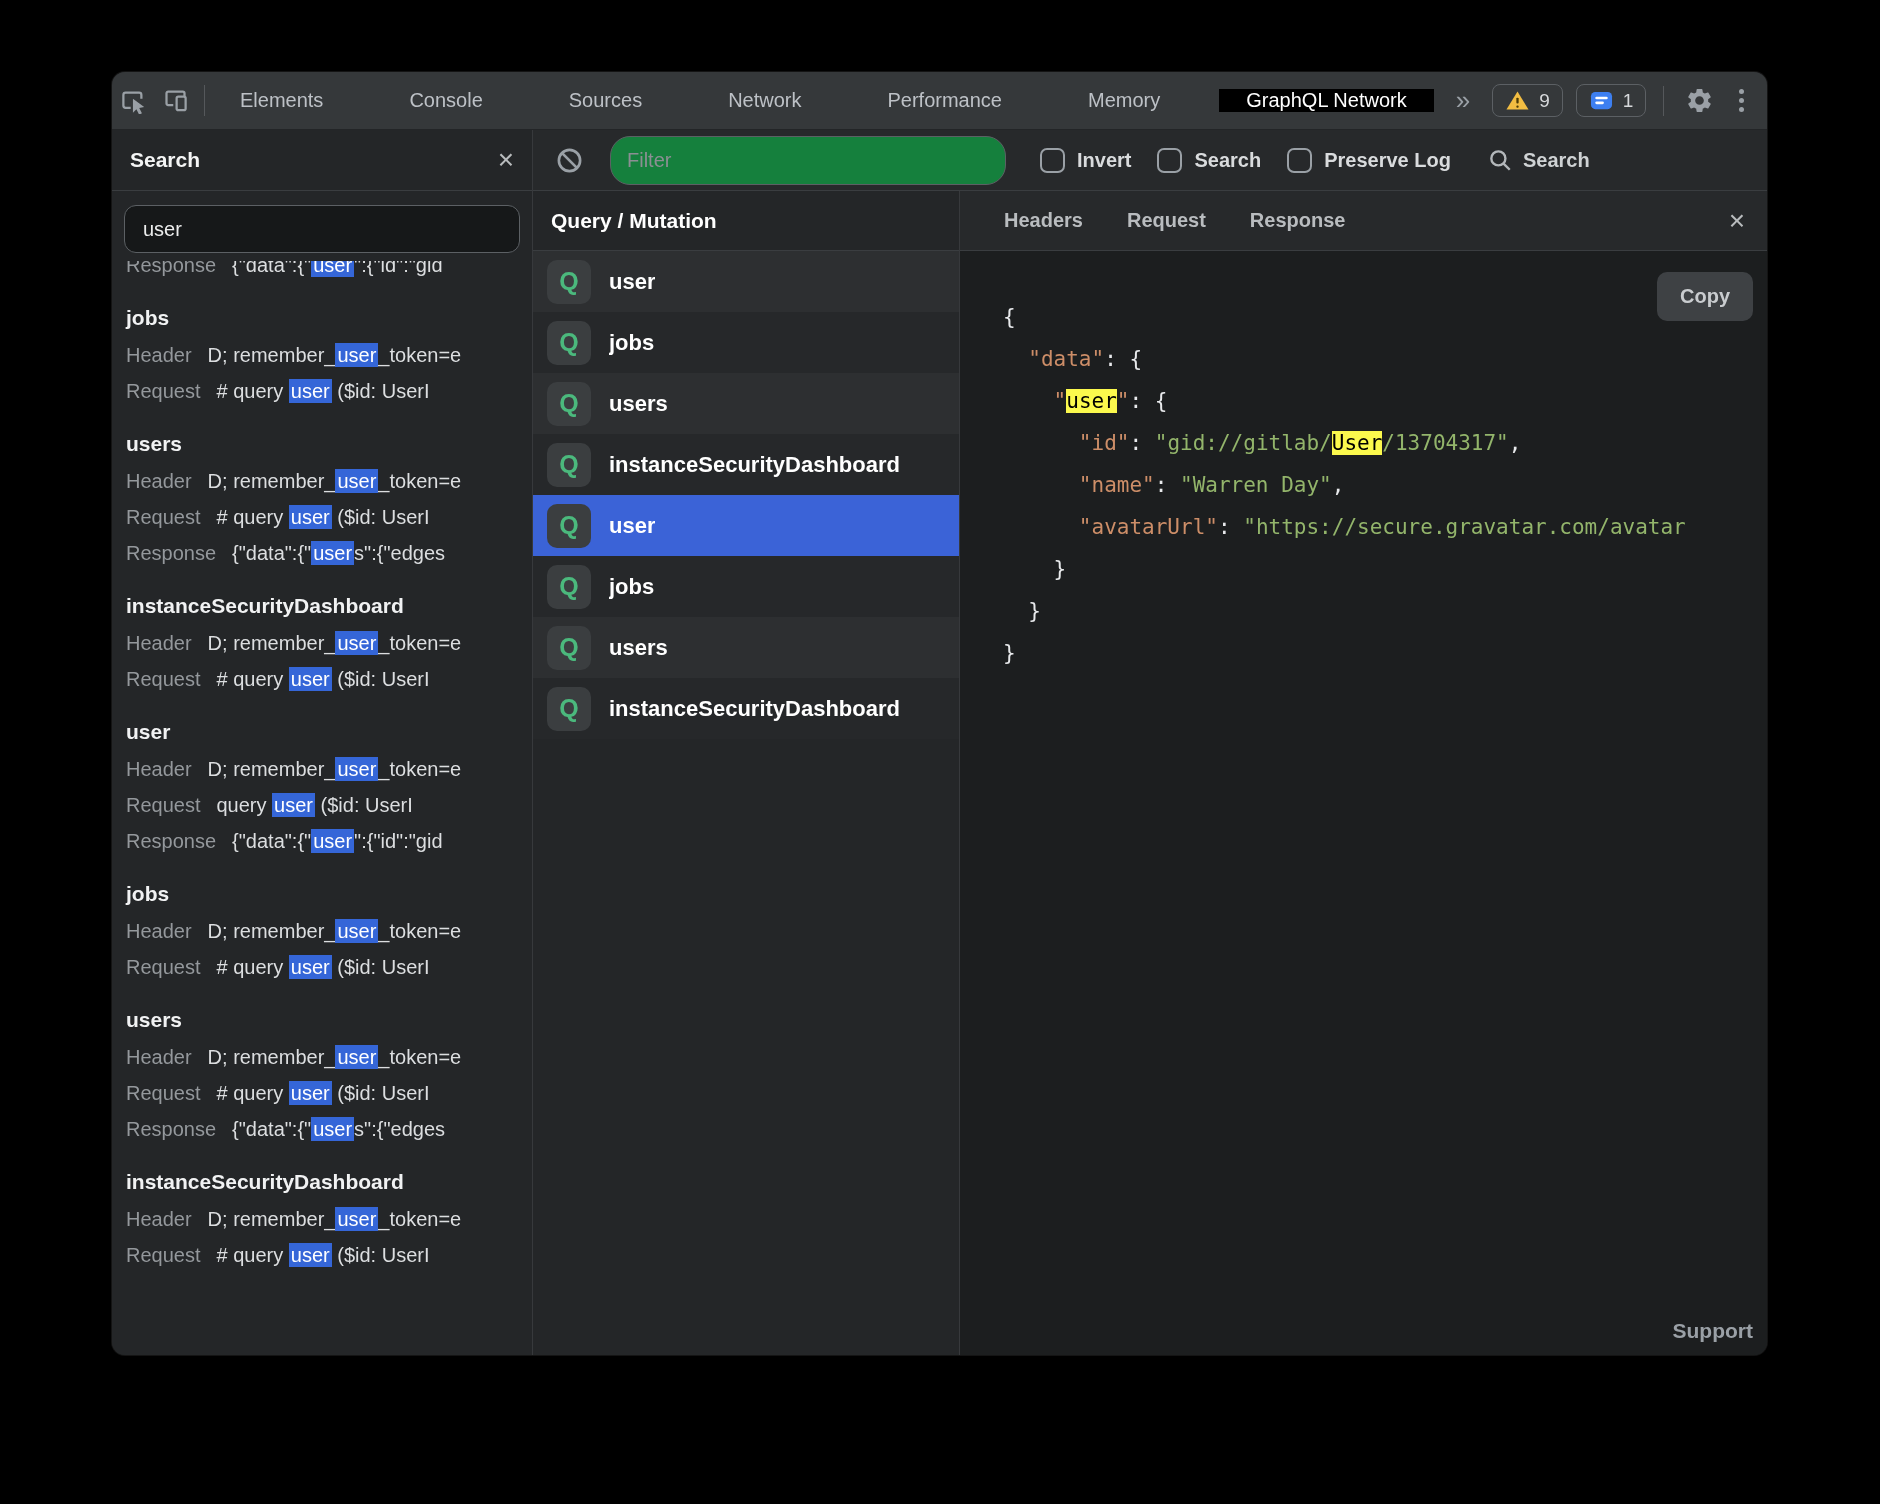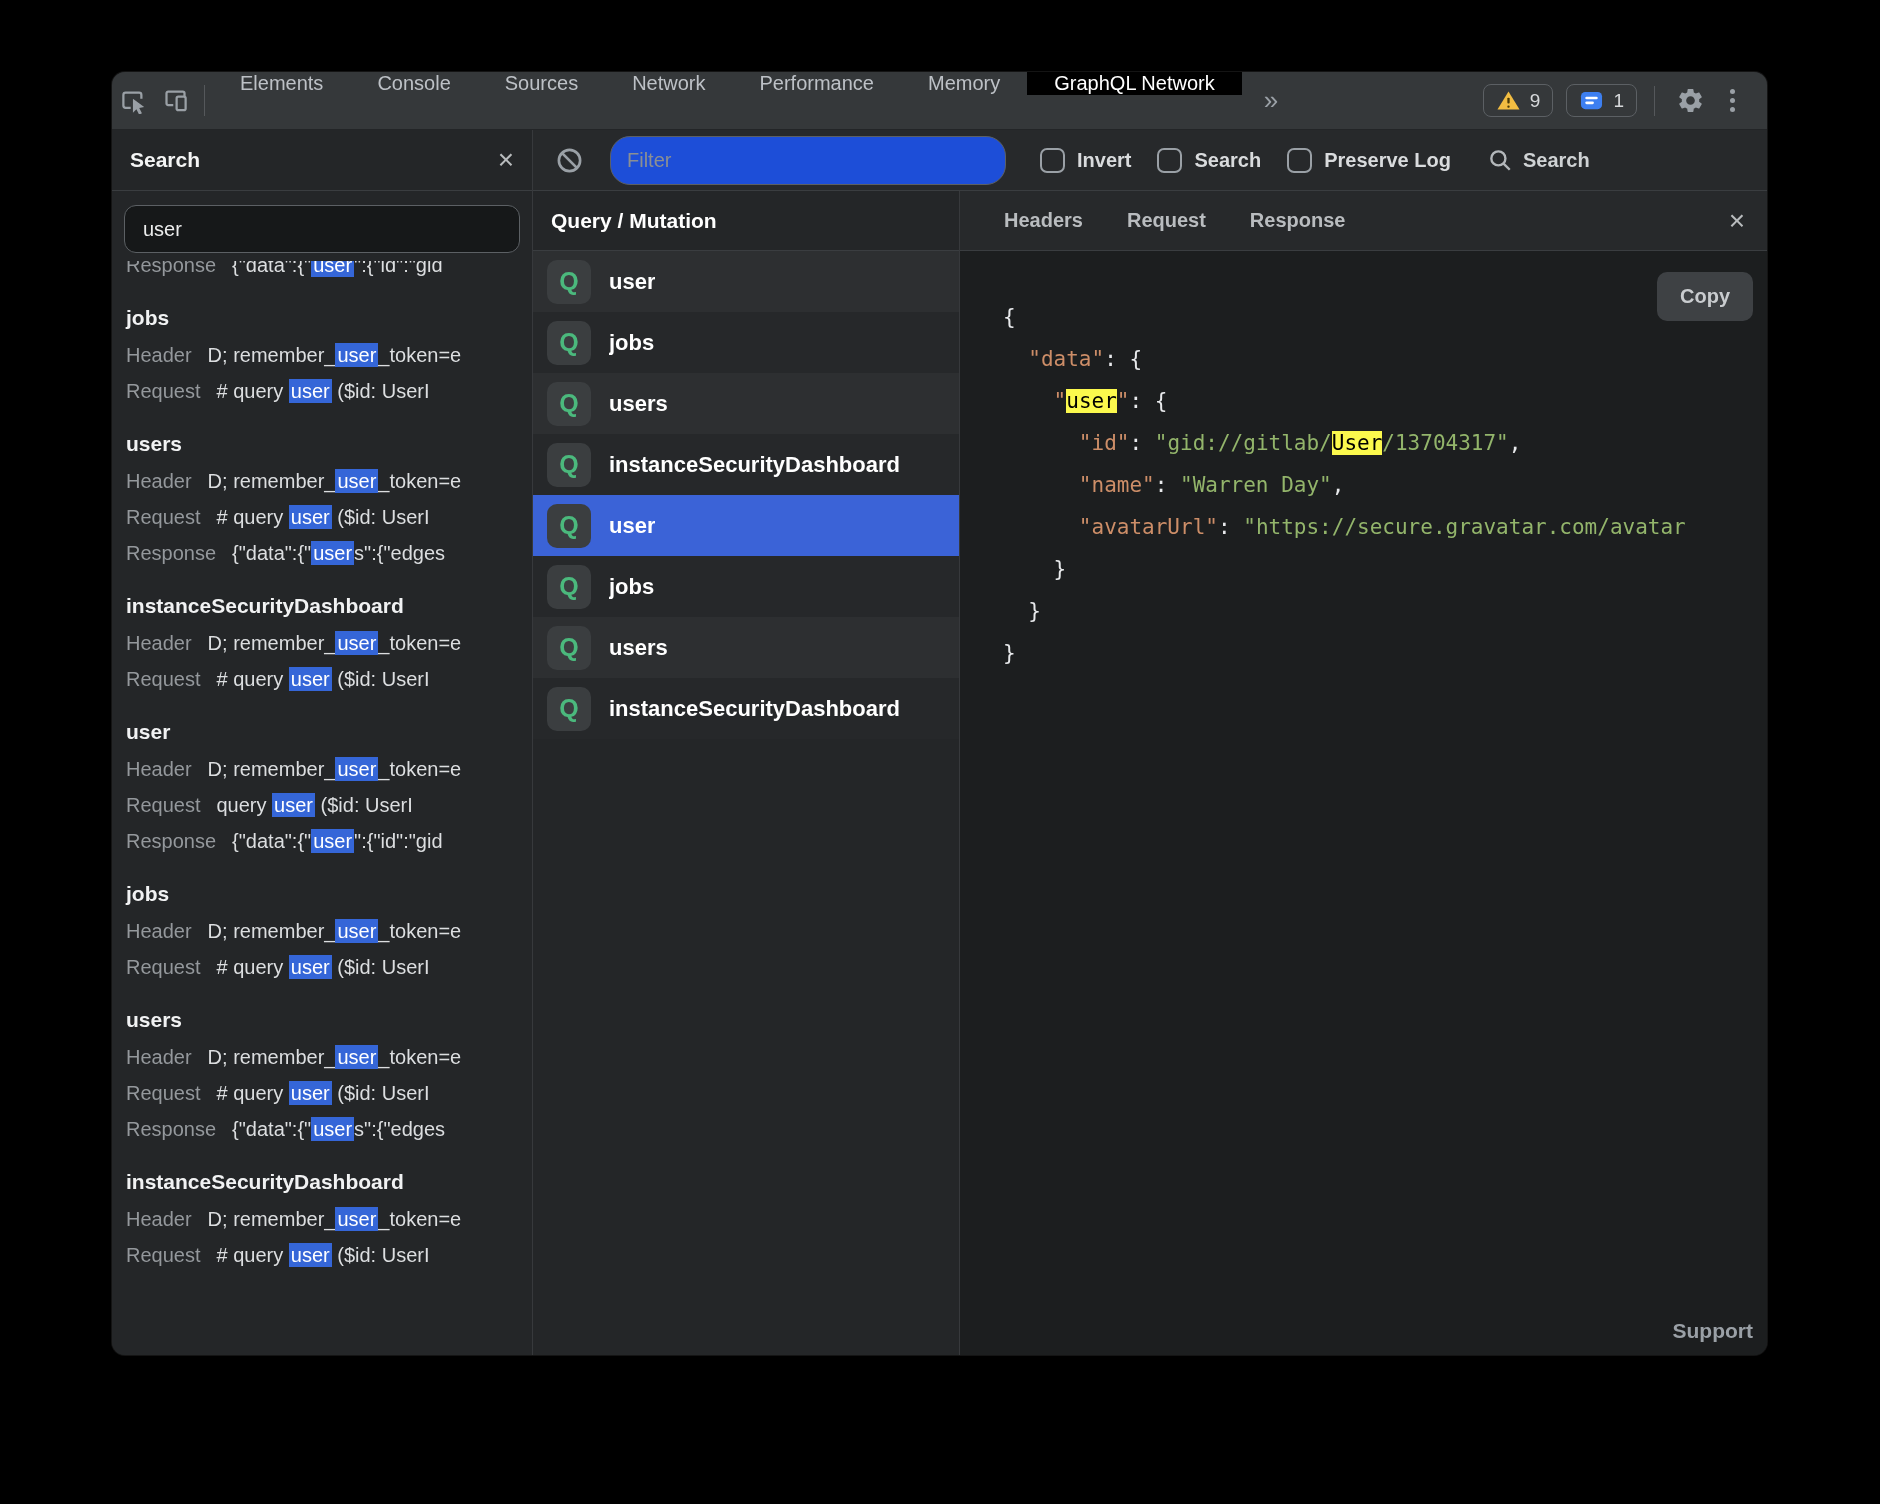--- a/index.html
+++ b/index.html
@@ -19,21 +19,21 @@
   .light{width:21px;height:21px;border-radius:50%;}
   .light.red{background:#ee6a5f;}
   .light.yellow{background:#f5bd4f;}
   .light.green{background:#61c554;}
   .win-title{margin:0 auto;color:#eceded;font-size:21px;font-weight:700;letter-spacing:.2px;}
   
   .tabbar{height:57px;flex:0 0 auto;background:#35383a;border-bottom:1px solid #232527;
     display:flex;align-items:stretch;}
   .tb-icon{width:42px;display:flex;align-items:center;justify-content:center;flex:0 0 auto;}
   .tb-sep{width:1px;background:#55585b;margin:13px 8px;flex:0 0 auto;}
-  .main-tabs{display:flex;align-items:flex-start;}
+  .main-tabs{display:flex;align-items:center;gap:32px;}
   .main-tab{display:flex;align-items:center;padding:0 27px;color:#bdc1c6;font-size:20px;white-space:nowrap;}
   .main-tab.selected{background:#000;color:#fff;}
   .tab-overflow{display:flex;align-items:center;padding:0 22px;color:#9aa0a6;font-size:26px;}
   .tb-right{margin-left:auto;display:flex;align-items:center;gap:13px;padding-right:24px;}
   .badge{display:flex;align-items:center;gap:9px;border:1px solid #5c6064;border-radius:8px;
     padding:4px 12px;color:#d7d9db;font-size:19px;}
   .kebab{display:flex;flex-direction:column;gap:4px;padding:0 8px;}
   .kebab i{width:5px;height:5px;border-radius:50%;background:#9aa0a6;}
   .gear{display:flex;align-items:center;padding:0 4px;}
   
@@ -55,21 +55,21 @@
   .res-group.clipped .res-row{margin-top:-14px;}
   .res-title{color:#f1f2f3;font-weight:700;font-size:21px;line-height:26px;margin:0 0 6px;}
   .res-row{display:flex;color:#dcdee0;font-size:20px;line-height:36px;white-space:nowrap;overflow:hidden;}
   .res-label{color:#94989c;margin-right:16px;flex:0 0 auto;}
   .res-text{white-space:pre;}
   .hl-blue{background:var(--match-blue,#3566d8);color:#fff;padding:1px 2px;}
   
   .center{flex:1;display:flex;flex-direction:column;min-width:0;}
   .toolbar{height:60px;flex:0 0 auto;background:#27292b;border-bottom:1px solid #3a3d40;
     display:flex;align-items:center;padding:0 22px;gap:26px;}
-  .filter-input{width:396px;height:49px;box-sizing:border-box;background:#1d4ed8;
+  .filter-input{width:396px;height:49px;box-sizing:border-box;background:#15803d;
     border:1.5px solid #5c6064;border-radius:20px;color:#eceded;font-size:20px;
     padding:0 16px;font-family:inherit;outline:none;flex:0 0 auto;}
   .filter-input::placeholder{color:#8b8f93;}
   .check{display:flex;align-items:center;gap:12px;color:#d9dbdd;font-weight:700;font-size:20px;flex:0 0 auto;}
   .checkbox{width:25px;height:25px;box-sizing:border-box;border:2px solid #9aa0a6;border-radius:7px;background:transparent;}
   .search-tool{display:flex;align-items:center;gap:10px;color:#cfd2d4;font-weight:700;font-size:20px;margin-left:10px;}
   .panels{flex:1;display:flex;min-height:0;}
   
   .query-panel{width:426px;flex:0 0 auto;background:#242628;border-right:1px solid #37393c;
     display:flex;flex-direction:column;min-height:0;}

